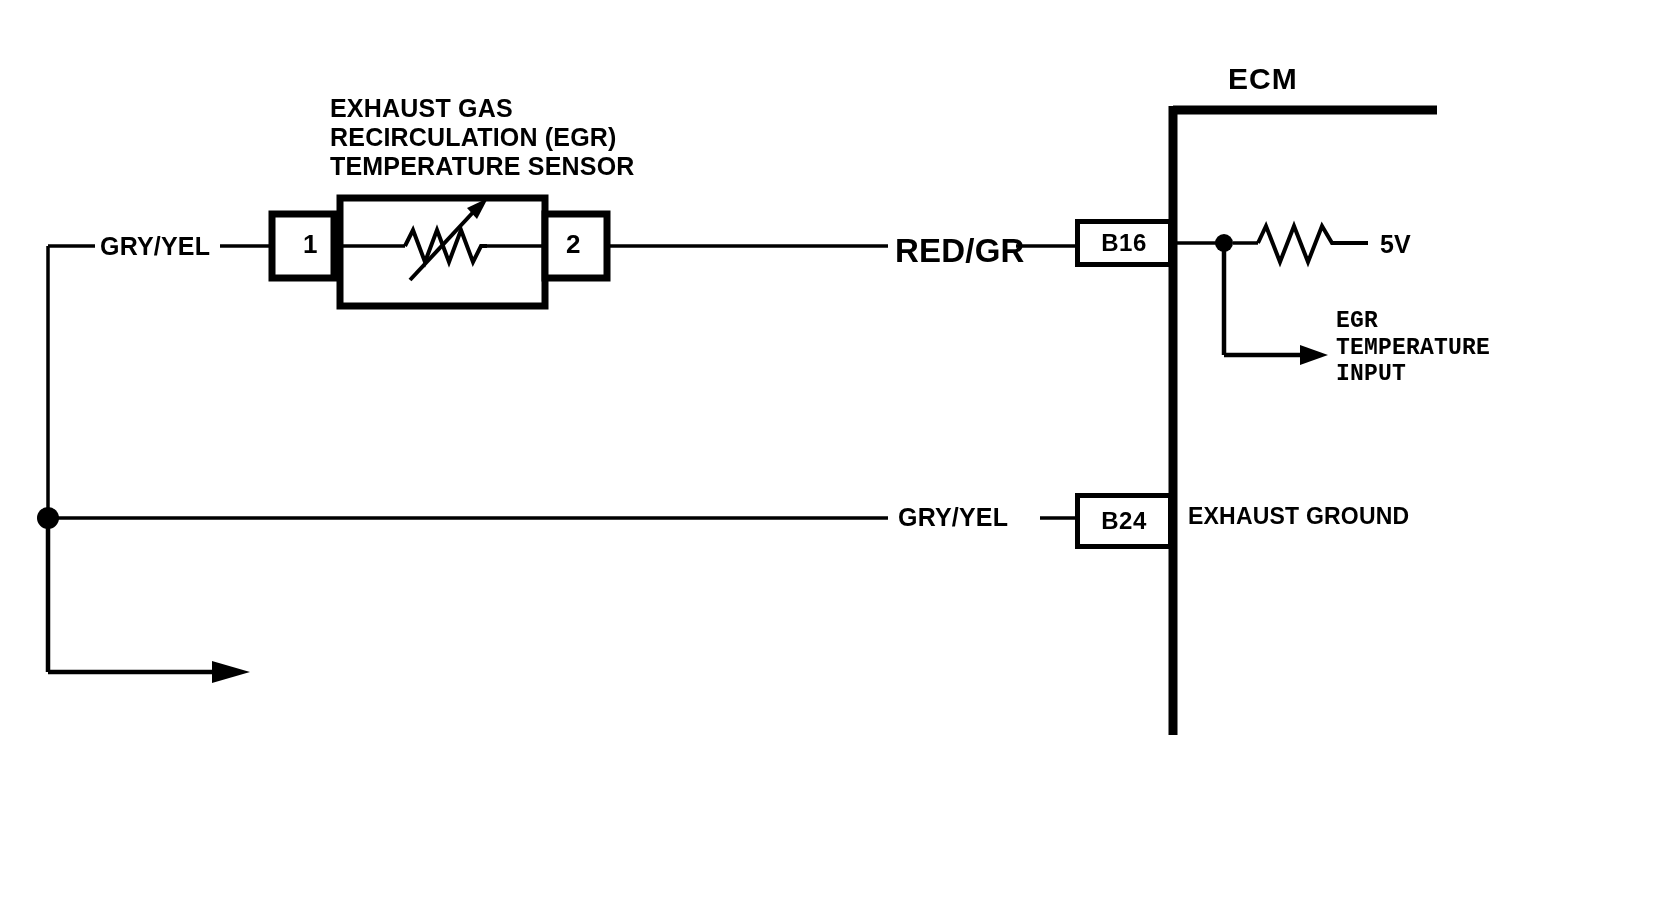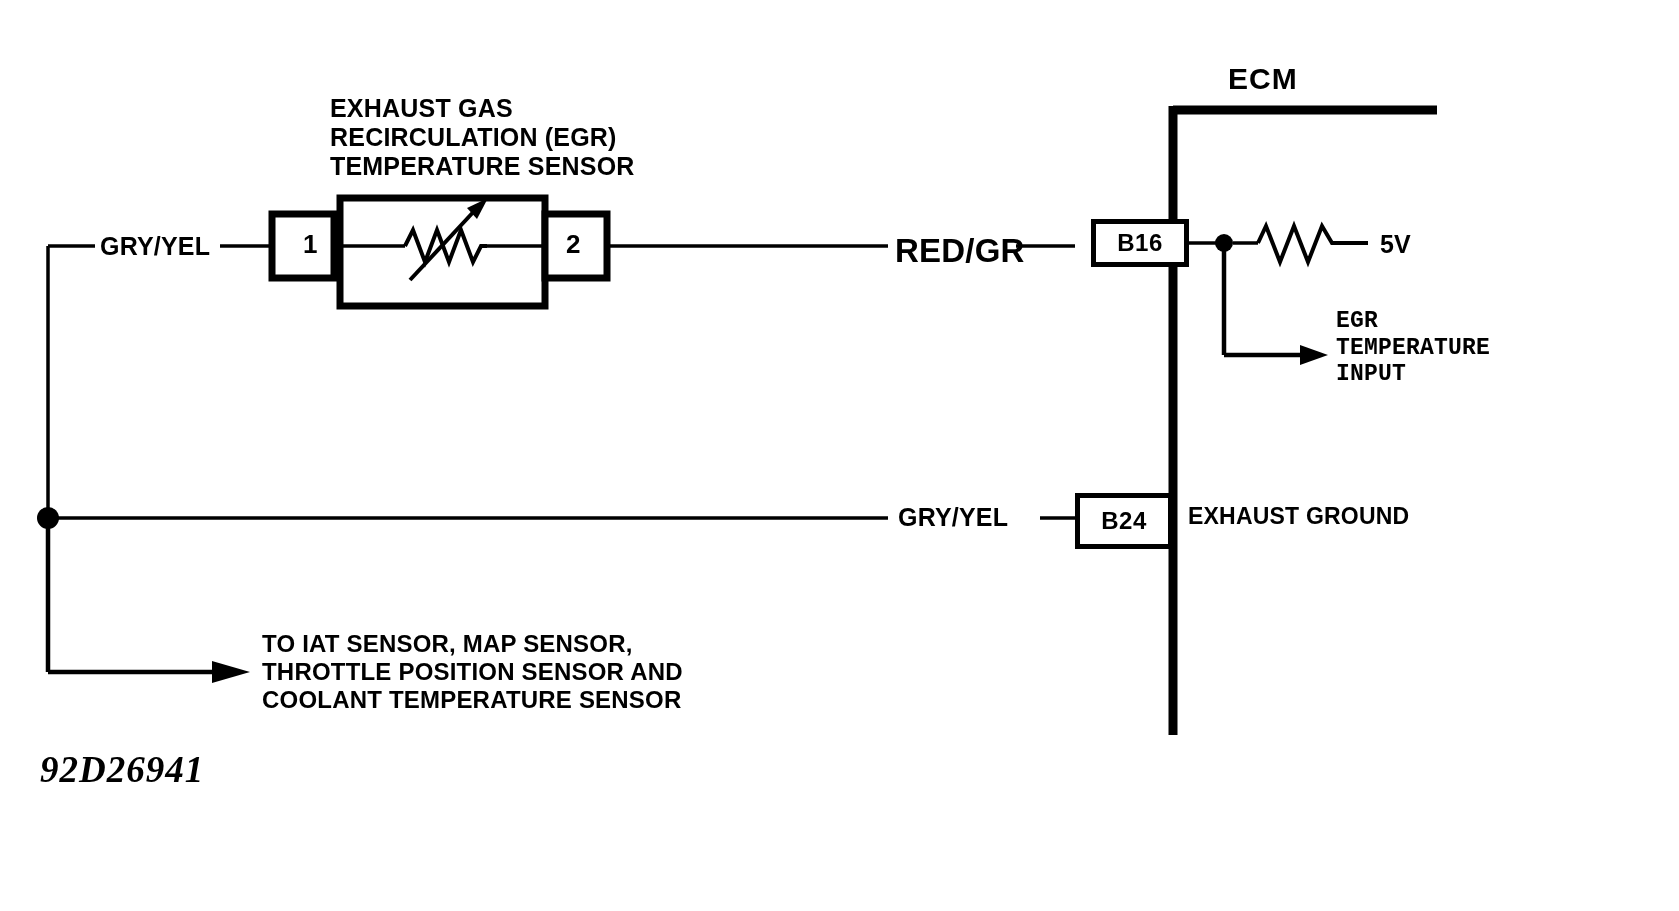--- a/index.html
+++ b/index.html
@@ -22,21 +22,21 @@
   .t-tosens{font-size:24px;left:262px;top:630px;}
   .t-ecm{font-size:30px;left:1228px;top:62px;letter-spacing:1px;}
 
   .pinnum{position:absolute;font-size:26px;font-weight:bold;}
   .p1{left:303px;top:229px;}
   .p2{left:566px;top:229px;}
 
   .pinbox{position:absolute;box-sizing:border-box;border:5px solid #000;
           background:#fff;display:flex;align-items:center;justify-content:center;
           font-size:24px;font-weight:bold;letter-spacing:.5px;}
-  .pb16{left:1075px;top:219px;width:98px;height:48px;margin-left:16px;}
+  .pb16{left:1075px;top:219px;width:98px;height:48px;}
   .pb24{left:1075px;top:493px;width:98px;height:56px;}
 
   .figid{position:absolute;left:40px;top:748px;font-family:"Liberation Serif",serif;
          font-style:italic;font-weight:bold;font-size:37px;letter-spacing:1px;}
 </style>
 </head>
 <body>
 
 <div id="sheet">
 
@@ -106,19 +106,15 @@
   <div class="lbl t-gryyel-top">GRY/YEL</div>
   <div class="lbl t-redgr">RED/GR</div>
   <div class="lbl t-5v">5V</div>
   <div class="lbl t-egrin">EGR
 TEMPERATURE
 INPUT</div>
 
   <div class="lbl t-gryyel-bot">GRY/YEL</div>
   <div class="lbl t-sground">EXHAUST GROUND</div>
 
-  <div class="lbl t-tosens">TO IAT SENSOR, MAP SENSOR,
-THROTTLE POSITION SENSOR AND
-COOLANT TEMPERATURE SENSOR</div>
 
-  <div class="figid">92D26941</div>
 
 </div>
 
 </body></html>

